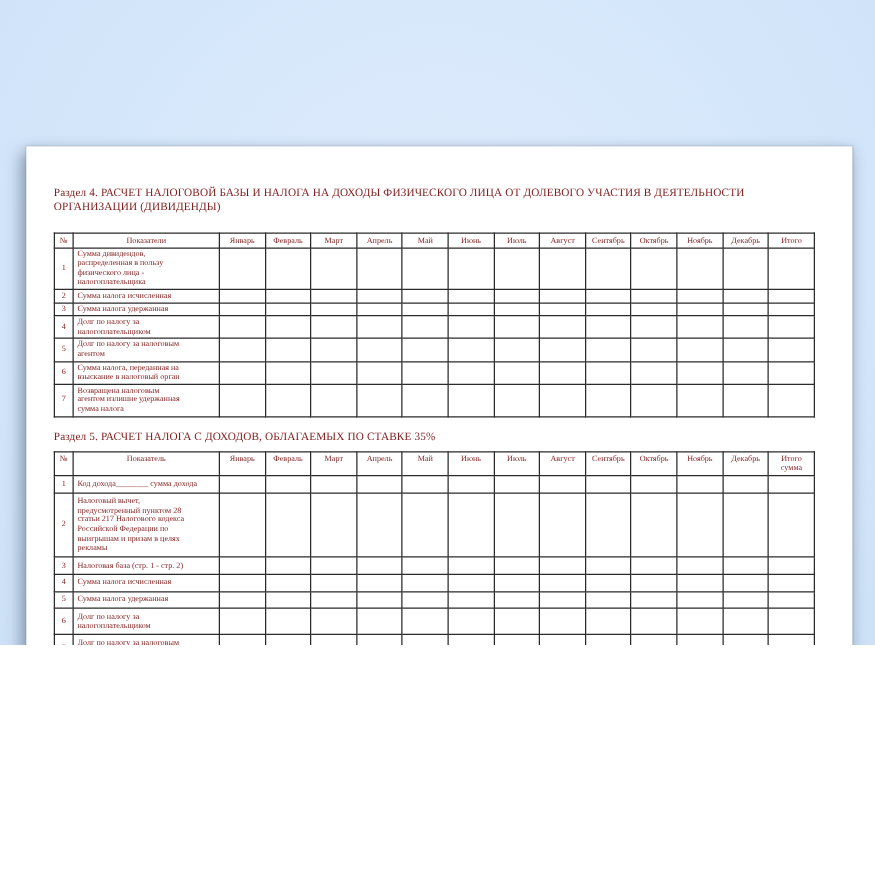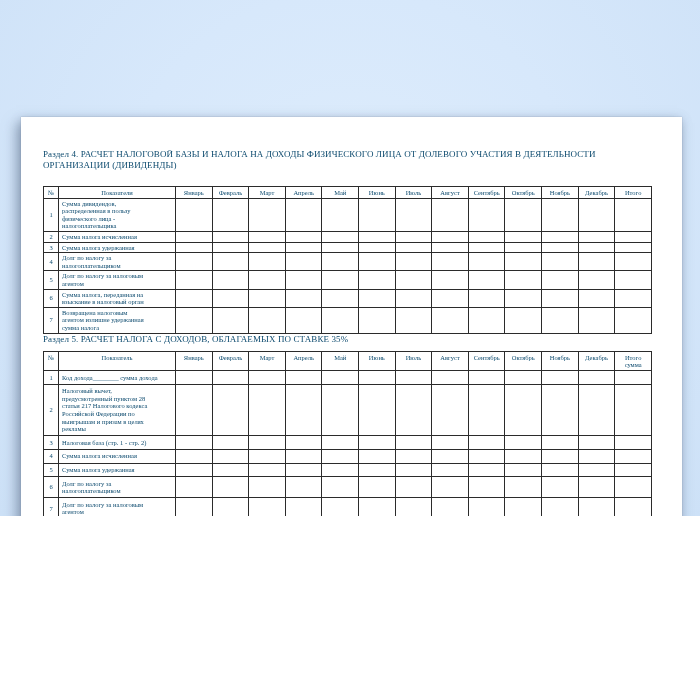--- a/index.html
+++ b/index.html
@@ -3,21 +3,21 @@
 <meta charset="utf-8">
 <style>
   html, body { margin: 0; padding: 0; }
   .stage {
     position: relative;
     width: 700px;
     height: 516px;
     overflow: hidden;
     background: radial-gradient(ellipse at 50% 38%, #ddecfc 0%, #d7e8fb 45%, #cde1f7 100%);
     font-family: "Liberation Serif", "DejaVu Serif", serif;
-    color: #0c4a6e;
+    color: #7f1d1d;
   }
   .page {
     position: absolute;
     left: 21px;
     top: 117px;
     width: 661px;
     height: 466px;
     background: #ffffff;
     box-shadow: -5px 6px 12px rgba(98,116,144,0.55), 0 2px 9px rgba(98,116,144,0.35), 0 0 1px rgba(110,122,140,0.6);
     box-sizing: border-box;
@@ -59,21 +59,21 @@
   td.cell-label {
     text-align: left;
     vertical-align: top;
     white-space: pre-line;
     padding: 1px 2px 1px 3px;
   }
   td.cell-value { padding: 1px; }
   table.t1 { margin-top: 16px; }
   table.t2 { margin-top: 7px; }
   table.t2 td.cell-label, table.t2 td.cell-num { padding-top: 2.5px; padding-bottom: 2.5px; }
-  .title-s5 { margin-top: 0; font-family: Liberation Serif, serif; }
+  .title-s5 { margin-top: 10px; font-family: Liberation Serif, serif; }
 </style>
 </head>
 <body>
 
 <div class="stage">
   <div class="page">
 
     <div class="doc-title">Раздел 4. РАСЧЕТ НАЛОГОВОЙ БАЗЫ И НАЛОГА НА ДОХОДЫ ФИЗИЧЕСКОГО ЛИЦА ОТ ДОЛЕВОГО УЧАСТИЯ В ДЕЯТЕЛЬНОСТИ
 ОРГАНИЗАЦИИ (ДИВИДЕНДЫ)</div>
 

